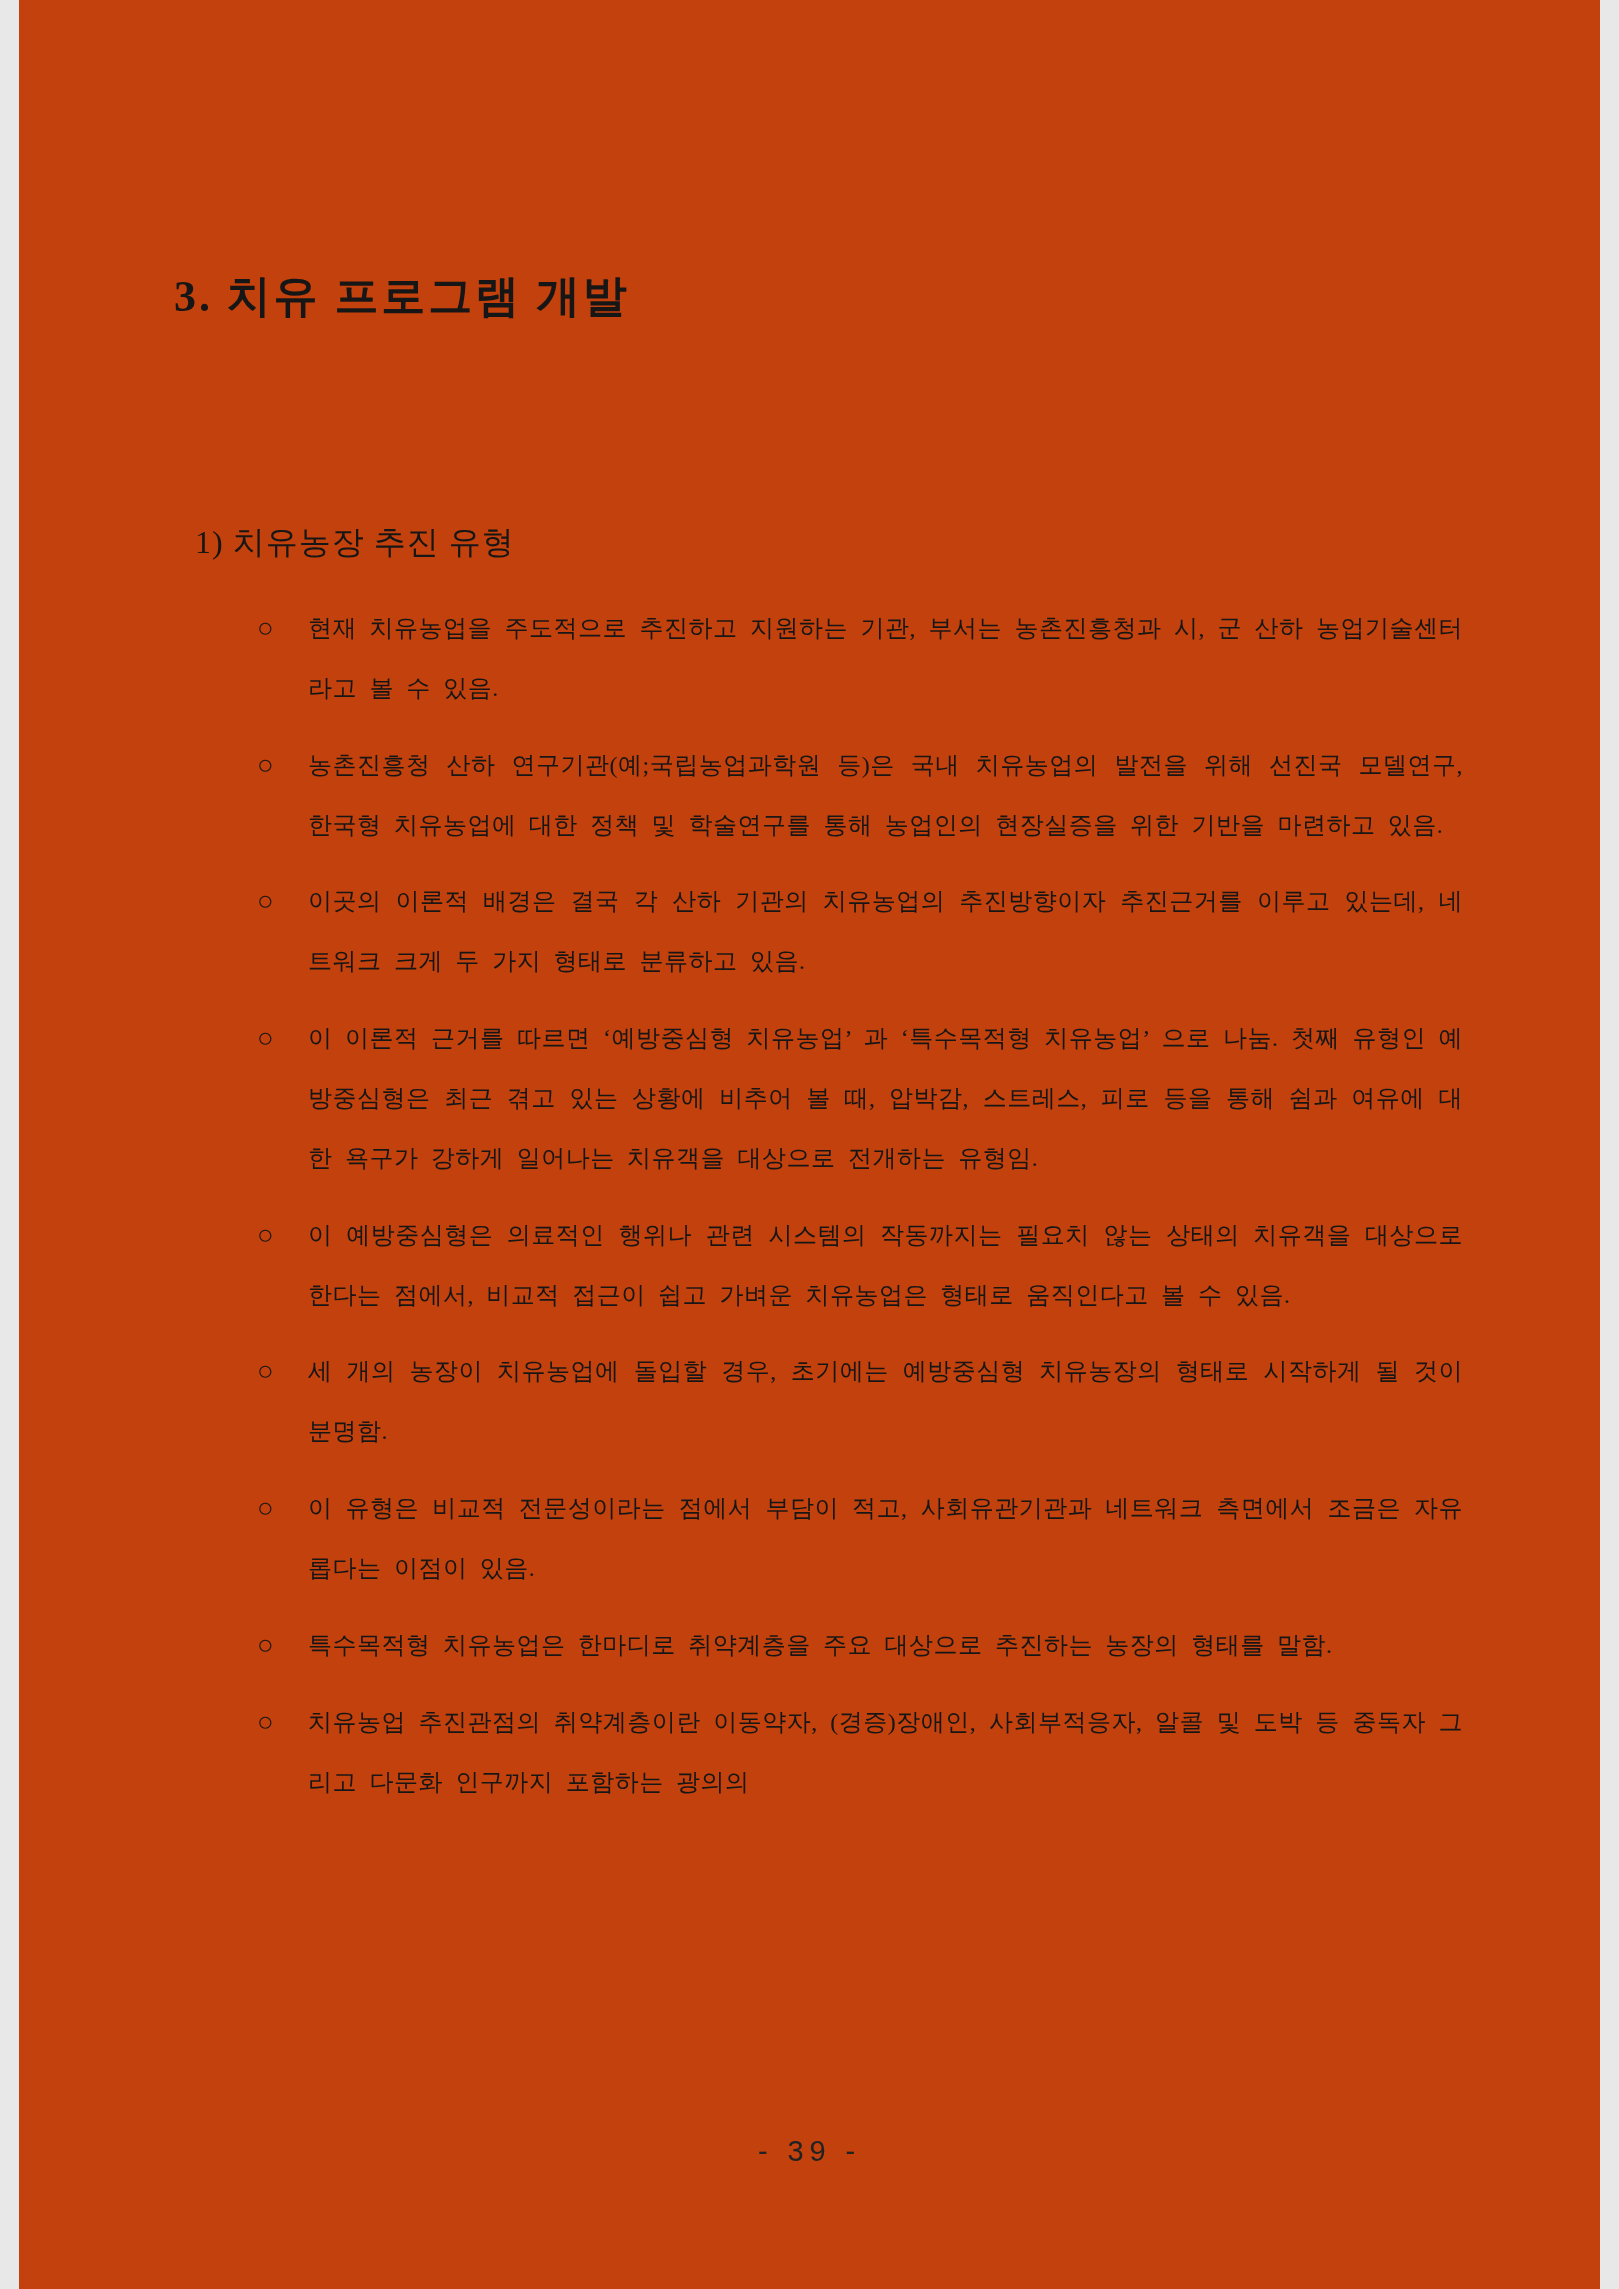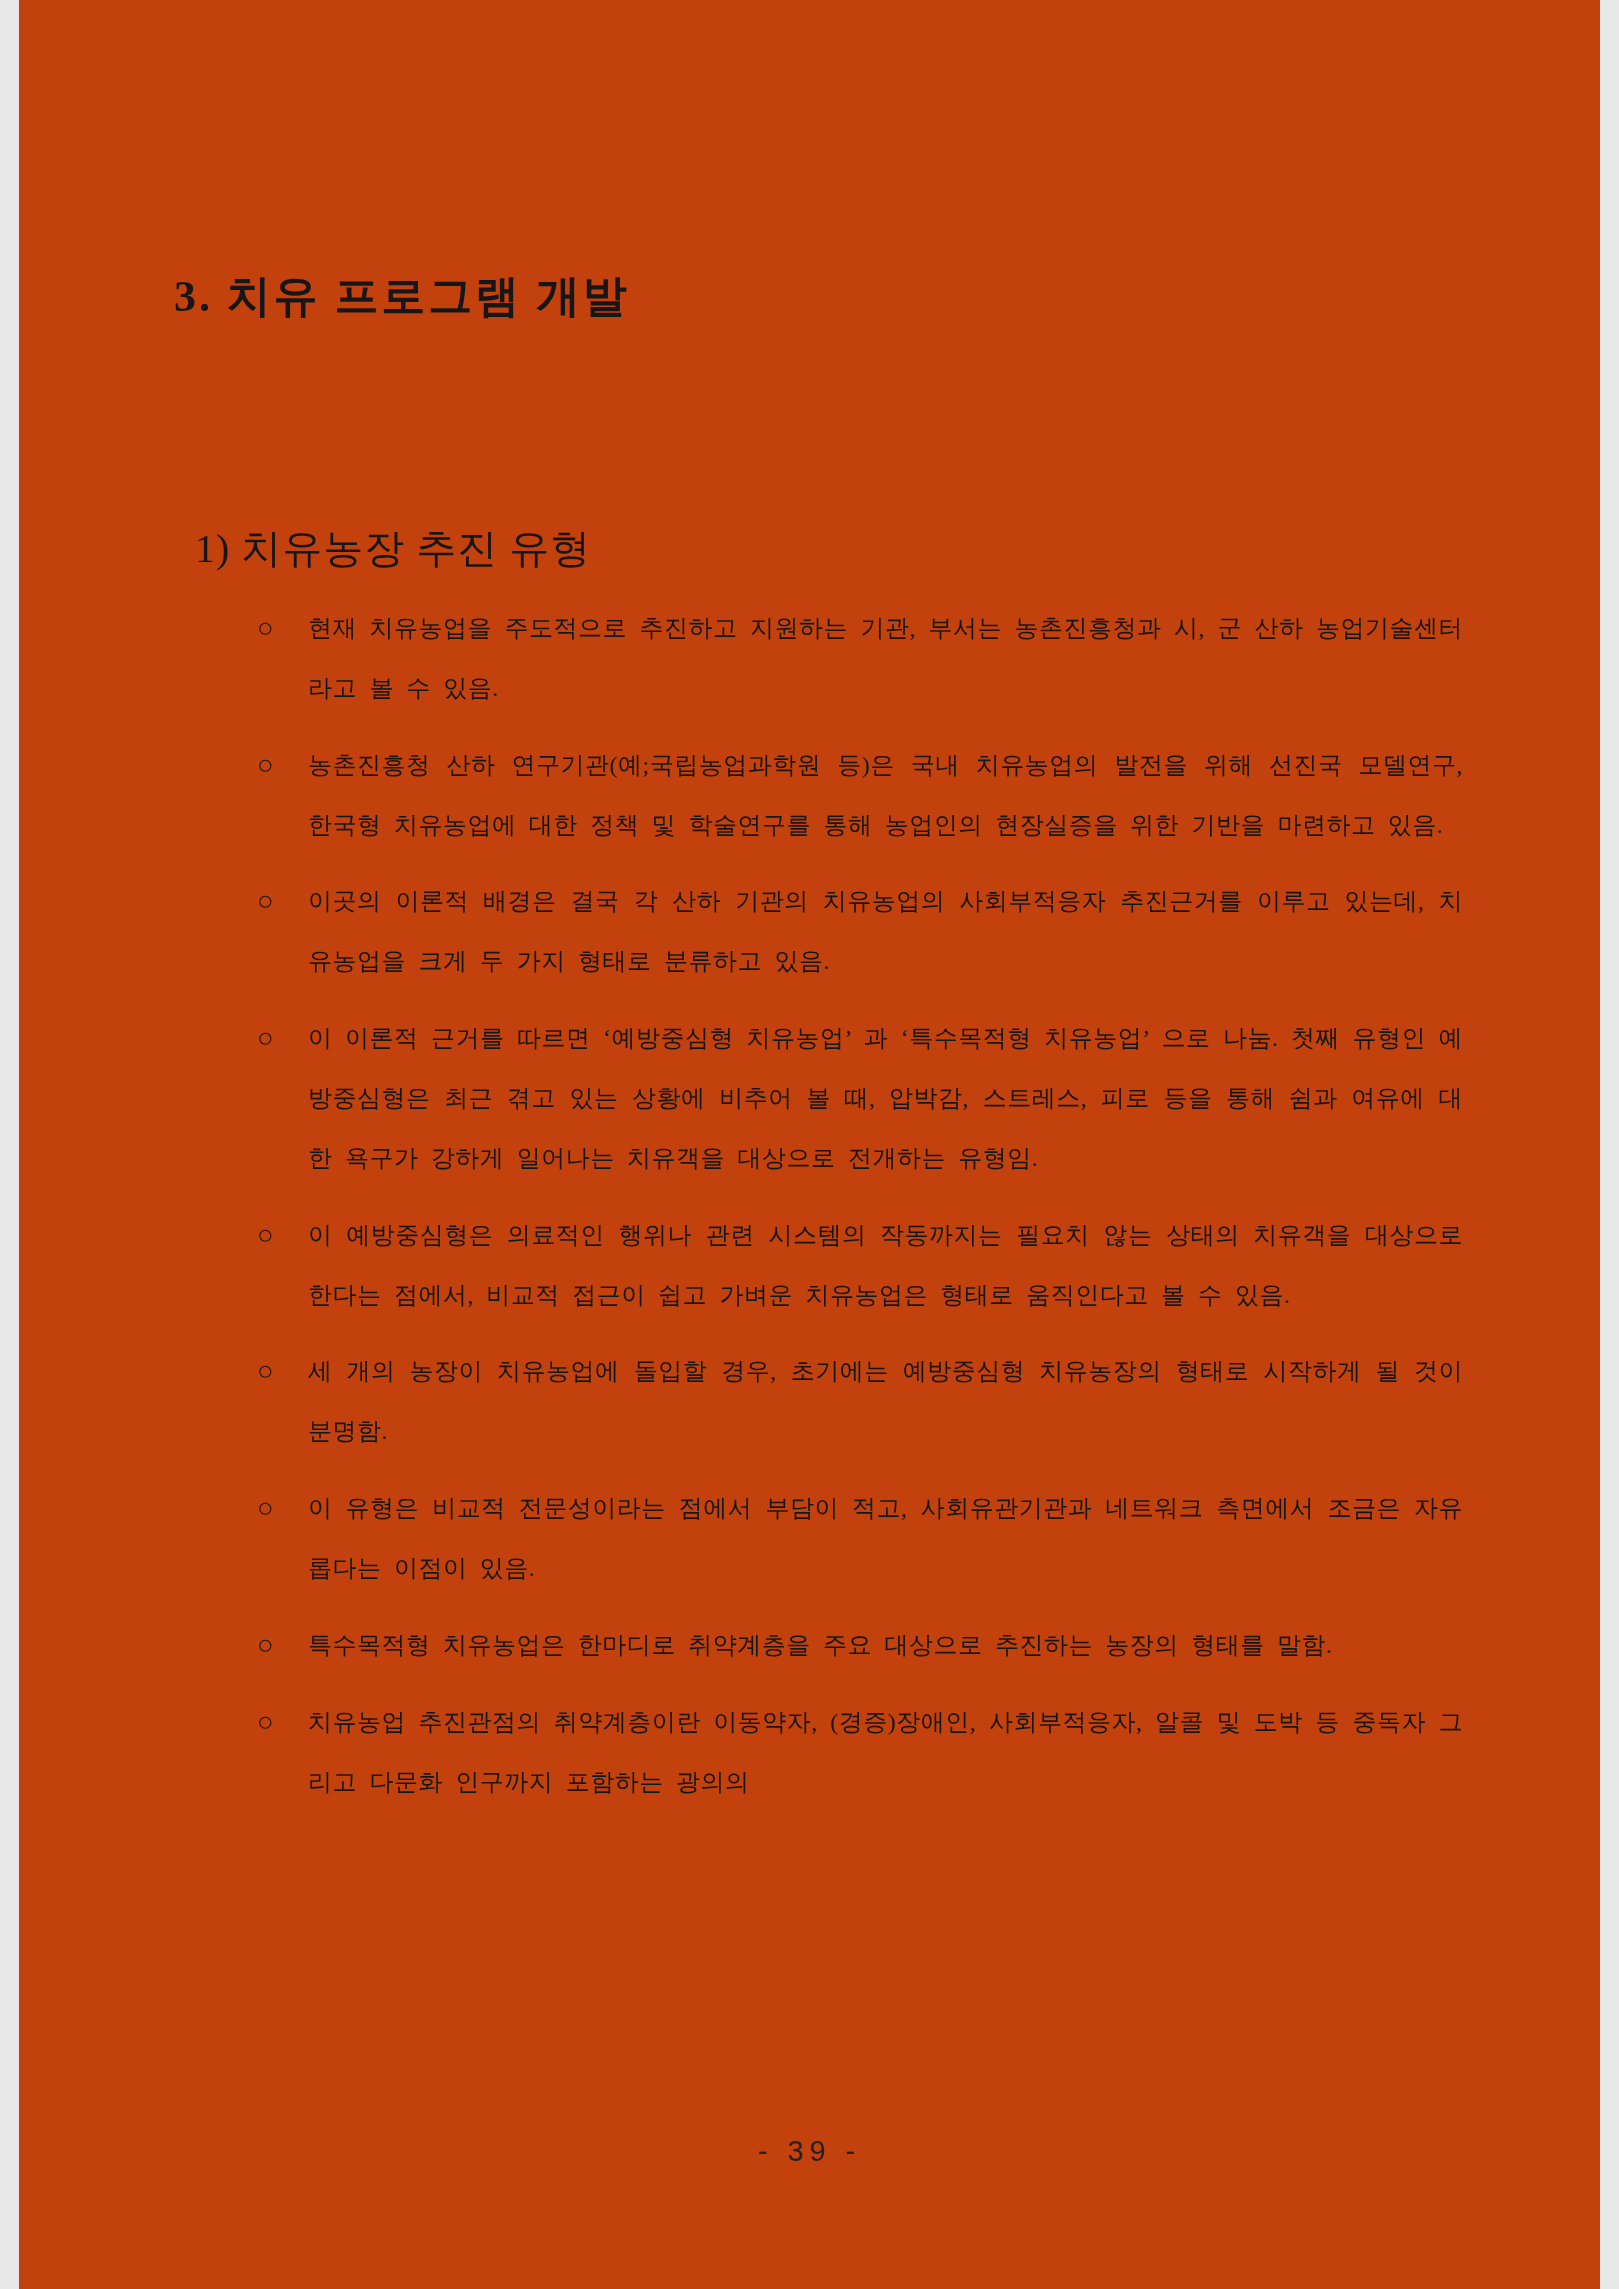--- a/index.html
+++ b/index.html
@@ -35,21 +35,21 @@
     font-size: 36px;
     font-weight: 700;
     letter-spacing: 2px;
     white-space: nowrap;
   }
   .subsection-heading {
     position: absolute;
     left: 176px;
     top: 521px;
     margin: 0;
-    font-size: 40px;
+    font-size: 32px;
     font-weight: 400;
     letter-spacing: 1px;
     white-space: nowrap;
   }
   .bullet-list {
     position: absolute;
     left: 238px;
     right: 137px;
     top: 598px;
   }
@@ -102,21 +102,21 @@
       <p class="bullet-text">현재 치유농업을 주도적으로 추진하고 지원하는 기관, 부서는 농촌진흥청과 시, 군 산하 농업기술센터라고 볼 수 있음.</p>
     </div>
 
     <div class="bullet-item">
       <span class="bullet-marker">○</span>
       <p class="bullet-text">농촌진흥청 산하 연구기관(예;국립농업과학원 등)은 국내 치유농업의 발전을 위해 선진국 모델연구, 한국형 치유농업에 대한 정책 및 학술연구를 통해 농업인의 현장실증을 위한 기반을 마련하고 있음.</p>
     </div>
 
     <div class="bullet-item">
       <span class="bullet-marker">○</span>
-      <p class="bullet-text">이곳의 이론적 배경은 결국 각 산하 기관의 치유농업의 사회부적응자 추진근거를 이루고 있는데, 치유농업을 크게 두 가지 형태로 분류하고 있음.</p>
+      <p class="bullet-text">이곳의 이론적 배경은 결국 각 산하 기관의 치유농업의 추진방향이자 추진근거를 이루고 있는데, 네트워크 크게 두 가지 형태로 분류하고 있음.</p>
     </div>
 
     <div class="bullet-item">
       <span class="bullet-marker">○</span>
       <p class="bullet-text">이 이론적 근거를 따르면 ‘예방중심형 치유농업’ 과 ‘특수목적형 치유농업’ 으로 나눔. 첫째 유형인 예방중심형은 최근 겪고 있는 상황에 비추어 볼 때, 압박감, 스트레스, 피로 등을 통해 쉼과 여유에 대한 욕구가 강하게 일어나는 치유객을 대상으로 전개하는 유형임.</p>
     </div>
 
     <div class="bullet-item">
       <span class="bullet-marker">○</span>
       <p class="bullet-text">이 예방중심형은 의료적인 행위나 관련 시스템의 작동까지는 필요치 않는 상태의 치유객을 대상으로 한다는 점에서, 비교적 접근이 쉽고 가벼운 치유농업은 형태로 움직인다고 볼 수 있음.</p>

